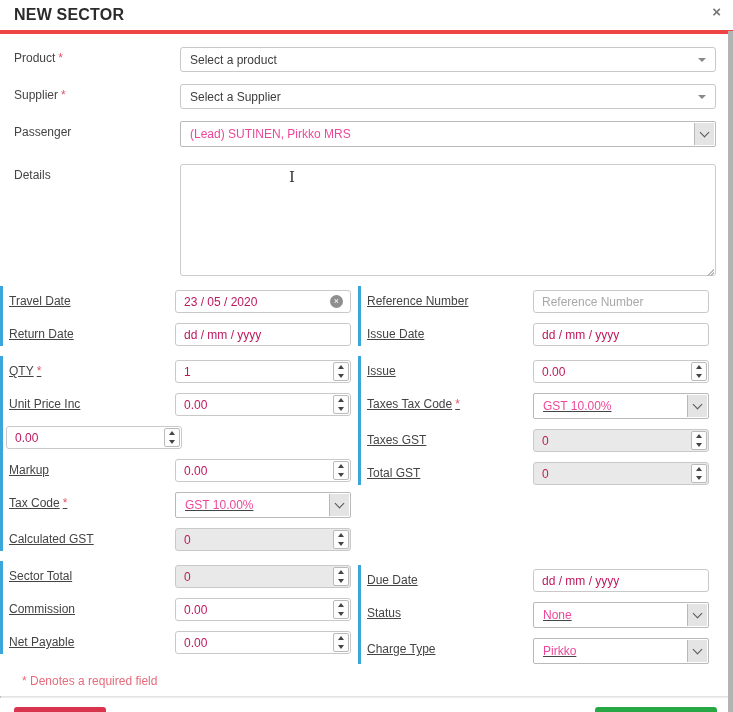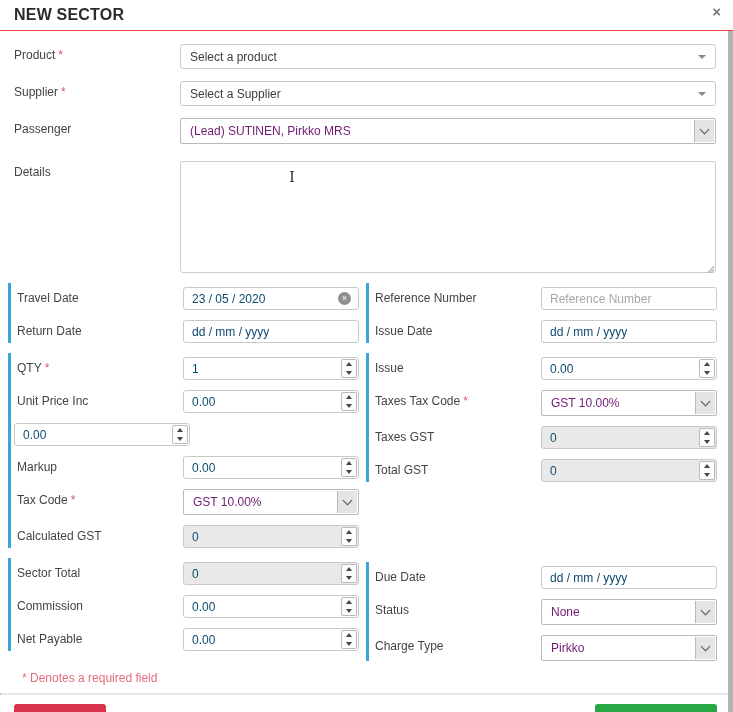--- a/index.html
+++ b/index.html
@@ -3,57 +3,57 @@
 <meta charset="utf-8">
 <style>
   html,body{margin:0;padding:0;}
   body{
     width:733px;height:712px;overflow:hidden;position:relative;
     background:#ffffff;font-family:"Liberation Sans",sans-serif;
     font-size:12px;color:#444;
   }
   
   .modal-header{
-    height:30px;border-bottom:1px solid #ef4444;position:relative;
+    height:30px;border-bottom:4px solid #ef4444;position:relative;
     display:flex;align-items:center;padding:0 14px;
   }
   .modal-title{font-size:16px;font-weight:600;color:#2b2b2b;letter-spacing:.2px;}
   .close-btn{
     position:absolute;right:12px;top:4px;font-size:15px;color:#777;
     cursor:pointer;font-weight:bold;line-height:15px;
   }
   .edge-strip{position:absolute;right:0;top:31px;bottom:0;width:5px;background:#b3b3b3;}
   
   .form-area{padding-top:13px;}
   .trow{display:flex;margin:0 17px 12px 14px;}
   .trow .lbl, .frow .lbl{width:166px;padding-top:4px;color:#444;flex-shrink:0;}
   .trow .ctrl{flex:1;position:relative;}
   .req{color:#e2566b;margin-left:3px;}
   
   .txt{
     width:100%;box-sizing:border-box;height:23px;border:1px solid #c9c9c9;
     border-radius:3px;padding:0 8px;font:12px "Liberation Sans",sans-serif;
-    color:#0c4a6e;background:#fff;outline:none;
+    color:#be185d;background:#fff;outline:none;
   }
   .txt::placeholder{color:#a8a8a8;}
   .txt.dim{background:#e9e9e9;}
   
   .sel2{
     border:1px solid #c9c9c9;border-radius:3px;height:23px;display:flex;
     align-items:center;padding:0 22px 0 9px;position:relative;background:#fff;color:#3d3d3d;
   }
   .caret{
     position:absolute;right:9px;top:10px;width:0;height:0;
     border-left:4px solid transparent;border-right:4px solid transparent;
     border-top:4px solid #888;
   }
   
   .nsel{
     border:1px solid #b9b9b9;border-radius:2px;height:24px;display:flex;
-    align-items:center;padding:0 26px 0 9px;position:relative;background:#fff;color:#701a75;text-align:right;
+    align-items:center;padding:0 26px 0 9px;position:relative;background:#fff;color:#ec4899;text-align:right;
   }
   .nsel-btn{
     position:absolute;right:1px;top:1px;bottom:1px;width:19px;background:#e4e4e4;
     border-left:1px solid #b9b9b9;display:flex;align-items:center;justify-content:center;
   }
   .chev{width:6px;height:6px;border-right:1.5px solid #555;border-bottom:1.5px solid #555;
     transform:rotate(45deg);margin-top:-3px;}
   
   .ta{
     width:100%;box-sizing:border-box;height:112px;border:1px solid #ccc;border-radius:3px;
@@ -61,21 +61,21 @@
   }
   .resize-grip{
     position:absolute;right:2px;bottom:3px;width:8px;height:8px;
     background:linear-gradient(135deg,transparent 55%,#b9b9b9 55%,#b9b9b9 65%,transparent 65%,transparent 75%,#b9b9b9 75%,#b9b9b9 85%,transparent 85%);
   }
   .ibeam{
     position:absolute;left:289px;top:168px;font-family:"DejaVu Serif",serif;
     font-size:15px;color:#333;pointer-events:none;
   }
   
-  .cols{display:flex;margin-left:8px;}
+  .cols{display:flex;text-decoration:underline;}
   .col-l{width:352px;}
   .col-r{width:352px;margin-left:6px;}
   .group{border-left:3px solid #3ba6dc;padding:4px 0 0 3px;margin-bottom:8px;}
   .frow{display:flex;margin-bottom:10px;}
   .frow .lbl{padding-left:3px;}
   .frow .ctrl{width:176px;position:relative;flex-shrink:0;}
   .gap-after{margin-bottom:80px;}
   
   .spin{
     position:absolute;right:2px;top:2px;bottom:2px;width:16px;border:1px solid #bbb;

